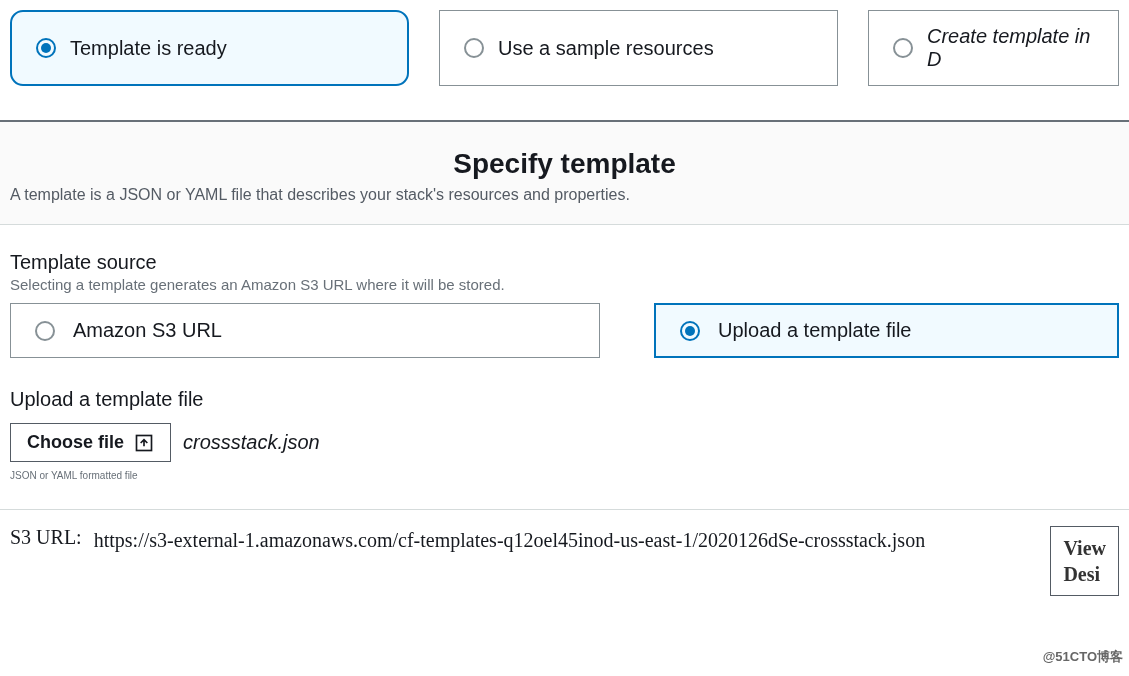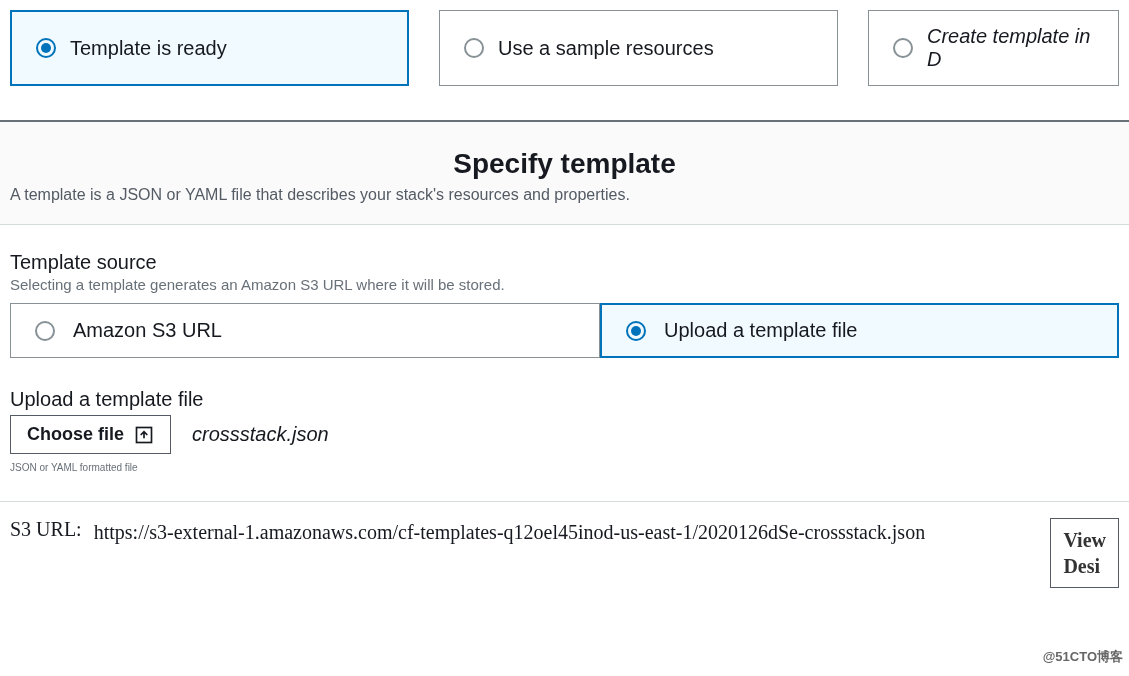--- a/index.html
+++ b/index.html
@@ -20,21 +20,21 @@
       display: flex;
       align-items: center;
       gap: 14px;
       border: 1px solid #879196;
       padding: 14px 24px;
       font-size: 20px;
       color: #16191f;
       cursor: pointer;
       background: #fff;
     }
-    .radio-card.c1 { width: 399px; }
+    .radio-card.c1 { width: 399px; border-radius: 13px; }
     .radio-card.c2 { width: 399px; }
     .radio-card.c3 { flex: 1; min-width: 0; font-style: italic; }
     .radio-card.selected {
       border: 2px solid #0073bb;
       background: #f1faff;
     }
     .radio-circle {
       width: 20px; height: 20px;
       border: 2px solid #879196;
       border-radius: 50%;
@@ -83,20 +83,21 @@
       font-size: 20px;
       color: #16191f;
     }
     .field-help {
       font-size: 15px;
       color: #687078;
       margin-top: 2px;
     }
     .source-row {
       display: flex;
+      gap: 54px;
       margin-top: 10px;
       margin-bottom: 30px;
     }
     .source-card {
       display: flex;
       align-items: center;
       gap: 18px;
       padding: 14px 24px;
       border: 1px solid #879196;
       font-size: 20px;
@@ -113,22 +114,22 @@
     .source-card.selected .radio-circle::after {
       content: ""; position: absolute; width: 10px; height: 10px;
       background: #0073bb; border-radius: 50%;
       top: 50%; left: 50%; transform: translate(-50%, -50%);
     }
     .upload-block { margin-top: 10px; }
     .upload-label { font-size: 20px; color: #16191f; }
     .upload-row {
       display: flex;
       align-items: center;
-      gap: 21px;
-      margin-top: 4px;
+      gap: 12px;
+      margin-top: 12px;
     }
     .choose-btn {
       display: inline-flex;
       align-items: center;
       gap: 10px;
       border: 1.5px solid #545b64;
       padding: 8px 16px;
       font-size: 18px;
       font-weight: 700;
       color: #16191f;

